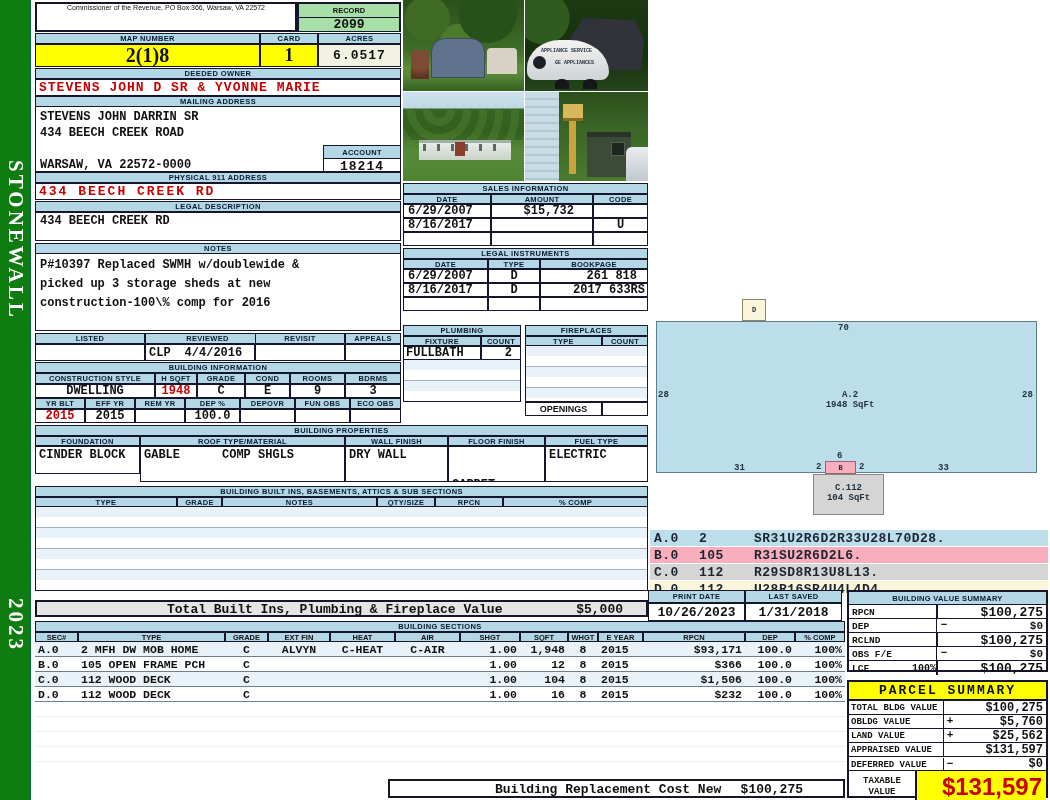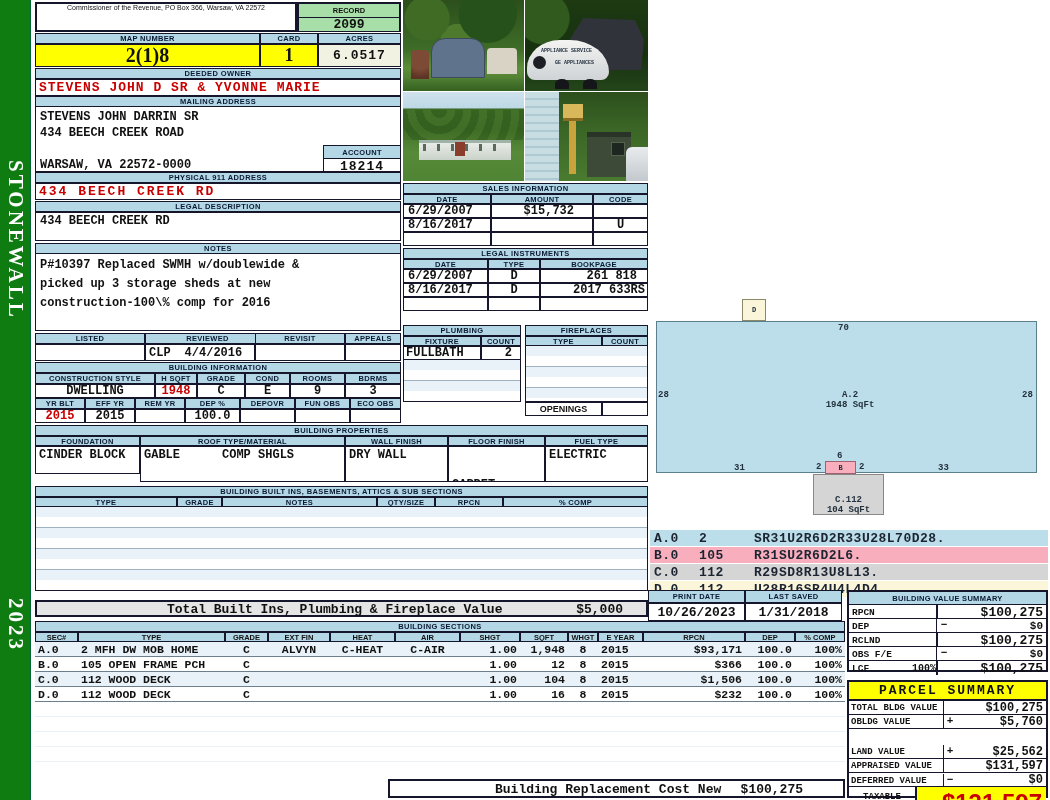--- a/index.html
+++ b/index.html
@@ -241,21 +241,21 @@
 <div class="a vc" style="left:602px;top:402px;width:46px;height:14px;"></div>
 
 <div class="a" style="left:650px;top:290px;width:398px;height:235px;background:#fff;">
   <div class="a" style="left:92px;top:9px;width:24px;height:22px;background:var(--skcream);border:1px solid #8a8a68;display:flex;align-items:center;justify-content:center;">
     <span class="skl" style="position:static;font-size:7px;">D</span>
   </div>
   <div class="a" style="left:6px;top:31px;width:381px;height:152px;background:var(--skblue);border:1px solid #5b7f8e;"></div>
   <div class="a" style="left:175px;top:171px;width:31px;height:13px;background:var(--skpink);border:1px solid #a06070;display:flex;align-items:center;justify-content:center;">
     <span class="skl" style="position:static;font-size:7px;">B</span>
   </div>
-  <div class="a" style="left:163px;top:184px;width:71px;height:41px;background:var(--skgray);border:1px solid #888;text-align:center;padding-top:20px;">
+  <div class="a" style="left:163px;top:184px;width:71px;height:41px;background:var(--skgray);border:1px solid #888;text-align:center;padding-top:8px;">
     <div class="skl" style="position:static;">C.112</div>
     <div class="skl" style="position:static;">104 SqFt</div>
   </div>
   <span class="skl" style="left:188px;top:33px;">70</span>
   <span class="skl" style="left:8px;top:100px;">28</span>
   <span class="skl" style="left:372px;top:100px;">28</span>
   <div class="a" style="left:130px;top:100px;width:140px;text-align:center;line-height:11px;">
     <div class="skl" style="position:static;">A.2</div>
     <div class="skl" style="position:static;">1948 SqFt</div>
   </div>
@@ -404,21 +404,21 @@
   <div style="display:flex;height:13px;border-bottom:1px solid var(--bd);">
     <span class="mono" style="width:92px;font:700 9px 'Liberation Mono',monospace;padding:2px 0 0 2px;border-right:1px solid var(--bd);">TOTAL BLDG VALUE</span>
     <span class="mono" style="width:12px;font:700 11px 'Liberation Mono',monospace;text-align:center;"></span>
     <span class="mono" style="flex:1;font:700 12px 'Liberation Mono',monospace;display:flex;justify-content:flex-end;align-items:center;padding-right:3px;">$100,275</span>
   </div>
   <div style="display:flex;height:13px;border-bottom:1px solid var(--bd);">
     <span class="mono" style="width:92px;font:700 9px 'Liberation Mono',monospace;padding:2px 0 0 2px;border-right:1px solid var(--bd);">OBLDG VALUE</span>
     <span class="mono" style="width:12px;font:700 11px 'Liberation Mono',monospace;text-align:center;">+</span>
     <span class="mono" style="flex:1;font:700 12px 'Liberation Mono',monospace;display:flex;justify-content:flex-end;align-items:center;padding-right:3px;">$5,760</span>
   </div>
-  <div style="display:flex;height:13px;border-bottom:1px solid var(--bd);margin-top:16px;">
+  <div style="display:flex;height:13px;border-bottom:1px solid var(--bd);">
     <span class="mono" style="width:92px;font:700 9px 'Liberation Mono',monospace;padding:2px 0 0 2px;border-right:1px solid var(--bd);">LAND VALUE</span>
     <span class="mono" style="width:12px;font:700 11px 'Liberation Mono',monospace;text-align:center;">+</span>
     <span class="mono" style="flex:1;font:700 12px 'Liberation Mono',monospace;display:flex;justify-content:flex-end;align-items:center;padding-right:3px;">$25,562</span>
   </div>
   <div style="display:flex;height:13px;border-bottom:1px solid var(--bd);">
     <span class="mono" style="width:92px;font:700 9px 'Liberation Mono',monospace;padding:2px 0 0 2px;border-right:1px solid var(--bd);">APPRAISED VALUE</span>
     <span class="mono" style="width:12px;font:700 11px 'Liberation Mono',monospace;text-align:center;"></span>
     <span class="mono" style="flex:1;font:700 12px 'Liberation Mono',monospace;display:flex;justify-content:flex-end;align-items:center;padding-right:3px;">$131,597</span>
   </div>
   <div style="display:flex;height:13px;border-bottom:1px solid var(--bd);align-items:center;">

